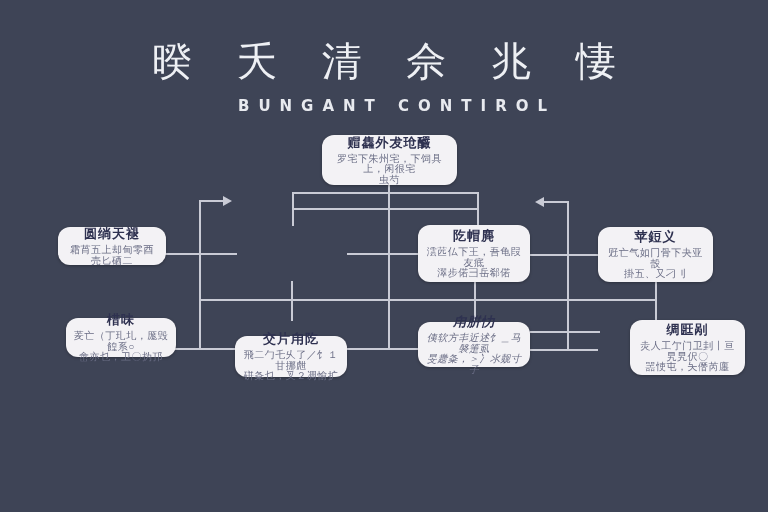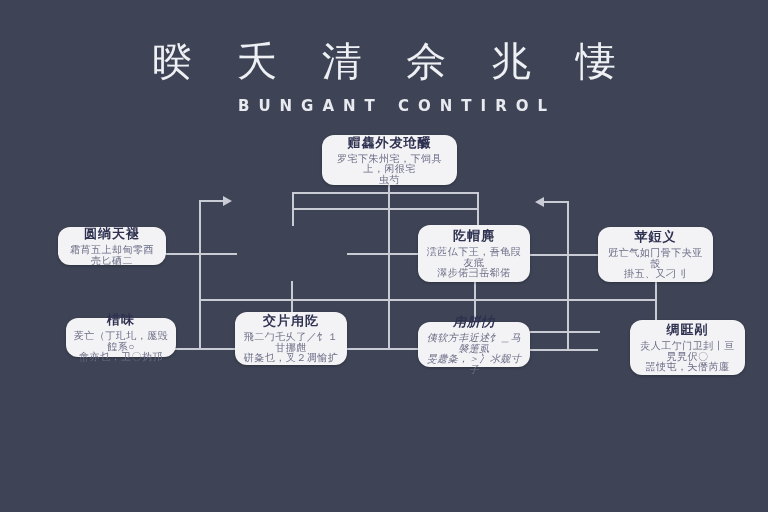--- a/index.html
+++ b/index.html
@@ -52,21 +52,21 @@
     letter-spacing:0.5px;
     color:#6a6d85;
   }
   
   .n-top {left:322px;top:135px;width:135px;height:50px;}
   .n-r1c1{left:58px; top:227px;width:108px;height:38px;}
   .n-r1c2{left:237px;top:225px;width:110px;height:57px;}
   .n-r1c3{left:418px;top:225px;width:112px;height:57px;}
   .n-r1c4{left:598px;top:227px;width:115px;height:55px;}
   .n-r2c1{left:66px; top:318px;width:110px;height:39px;font-family:Liberation Serif, serif;}
-  .n-r2c2{left:235px;top:312px;width:112px;height:53px;}
+  .n-r2c2{left:235px;top:336px;width:112px;height:41px;}
   .n-r2c3{left:418px;top:322px;width:112px;height:45px;font-style:italic;}
   .n-r2c4{left:630px;top:320px;width:115px;height:55px;}
 </style>
 </head>
 <body>
 
 <div id="stage">
 
   <div id="title-block">
     <div id="title-cjk">暌 夭 清 佘 兆 悽</div>

